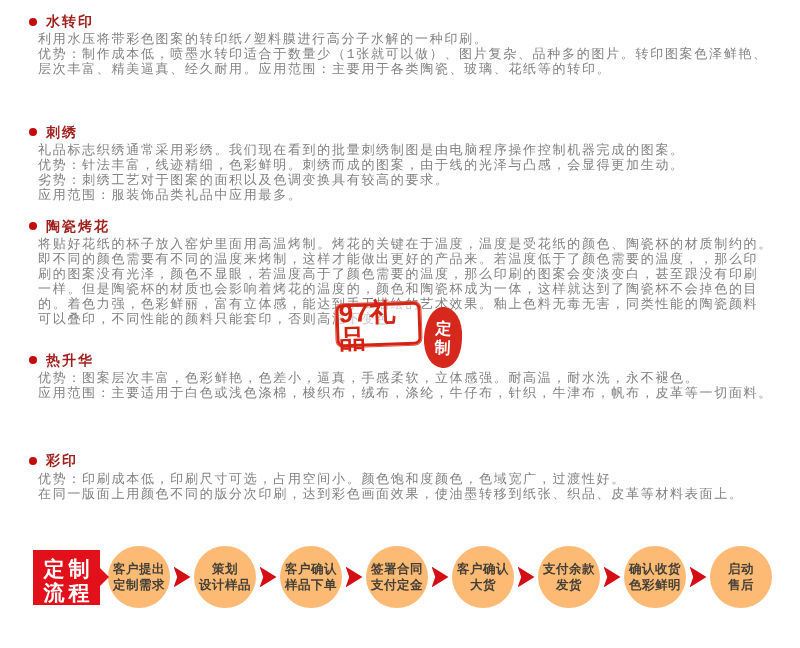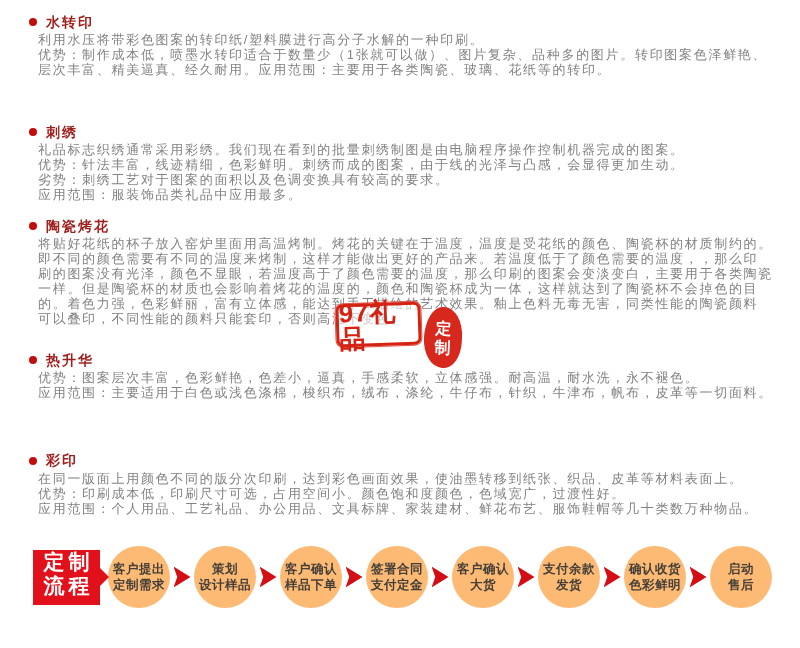--- a/index.html
+++ b/index.html
@@ -20,21 +20,21 @@
   }
   .sec-title {
     font-size: 14px; font-weight: bold; color: #9e1f1c;
     letter-spacing: 2px; line-height: 16px;
   }
   .sec-body { margin-top: 2px; padding-left: 9px; }
   .sec-body .line {
     font-size: 13px; color: #828282; line-height: 15px;
     letter-spacing: 1.7px;
   }
-  #section-1 { top: 14px; }
+  #section-1 { top: 14px; font-family: Liberation Mono, monospace; }
   #section-2 { top: 124px; }
   #section-3 { top: 218px; }
   #section-4 { top: 352px; }
   #section-5 { top: 453px; font-family: Liberation Serif, serif; }
 
   
   .watermark-box {
     position: absolute; left: 336px; top: 303px;
     width: 85px; height: 43px;
     border: 3px solid #d42313; border-radius: 7px;
@@ -61,21 +61,21 @@
 
   
   .flow {
     position: absolute; left: 33px; top: 545px;
     width: 745px; height: 64px;
     display: flex; align-items: center;
   }
   .flow-title-box {
     position: relative;
     width: 67px; height: 55px; background: #e2101a;
-    display: flex; flex-direction: column; align-items: center; justify-content: flex-start;
+    display: flex; flex-direction: column; align-items: center; justify-content: flex-end;
     flex: 0 0 auto;
   }
   .flow-title-box .t-line {
     color: #ffffff; font-size: 21px; font-weight: bold;
     line-height: 24px; letter-spacing: 4px; text-indent: 4px;
   }
   .flow-notch {
     position: absolute; right: -9px; top: 50%; margin-top: -9px;
     width: 0; height: 0;
     border-top: 9px solid transparent; border-bottom: 9px solid transparent;
@@ -130,21 +130,21 @@
 </div>
 
 <div class="section" id="section-3">
   <div class="sec-header">
     <span class="bullet"></span>
     <span class="sec-title">陶瓷烤花</span>
   </div>
   <div class="sec-body">
     <div class="line">将贴好花纸的杯子放入窑炉里面用高温烤制。烤花的关键在于温度，温度是受花纸的颜色、陶瓷杯的材质制约的。</div>
     <div class="line">即不同的颜色需要有不同的温度来烤制，这样才能做出更好的产品来。若温度低于了颜色需要的温度，，那么印</div>
-    <div class="line">刷的图案没有光泽，颜色不显眼，若温度高于了颜色需要的温度，那么印刷的图案会变淡变白，主要用于各类陶瓷</div>
+    <div class="line">刷的图案没有光泽，颜色不显眼，若温度高于了颜色需要的温度，那么印刷的图案会变淡变白，甚至跟没有印刷</div>
     <div class="line">一样。但是陶瓷杯的材质也会影响着烤花的温度的，颜色和陶瓷杯成为一体，这样就达到了陶瓷杯不会掉色的目</div>
     <div class="line">的。着色力强，色彩鲜丽，富有立体感，能达到手工描绘的艺术效果。釉上色料无毒无害，同类性能的陶瓷颜料</div>
     <div class="line">可以叠印，不同性能的颜料只能套印，否则高温下变色。</div>
   </div>
 </div>
 
 <div class="section" id="section-4">
   <div class="sec-header">
     <span class="bullet"></span>
     <span class="sec-title">热升华</span>
@@ -154,23 +154,22 @@
     <div class="line">应用范围：主要适用于白色或浅色涤棉，梭织布，绒布，涤纶，牛仔布，针织，牛津布，帆布，皮革等一切面料。</div>
   </div>
 </div>
 
 <div class="section" id="section-5">
   <div class="sec-header">
     <span class="bullet"></span>
     <span class="sec-title">彩印</span>
   </div>
   <div class="sec-body">
+    <div class="line">优势：印刷成本低，印刷尺寸可选，占用空间小。颜色饱和度颜色，色域宽广，过渡性好。</div>
     <div class="line">在同一版面上用颜色不同的版分次印刷，达到彩色画面效果，使油墨转移到纸张、织品、皮革等材料表面上。</div>
-    <div class="line">优势：印刷成本低，印刷尺寸可选，占用空间小。颜色饱和度颜色，色域宽广，过渡性好。</div>
-    <div class="line">应用范围：个人用品、工艺礼品、办公用品、文具标牌、家装建材、鲜花布艺、服饰鞋帽等几十类数万种物品。</div>
   </div>
 </div>
 
 <div class="watermark-box">
   <span class="watermark-text">97礼品</span>
 </div>
 <div class="seal">
   <span>定</span>
   <span>制</span>
 </div>

